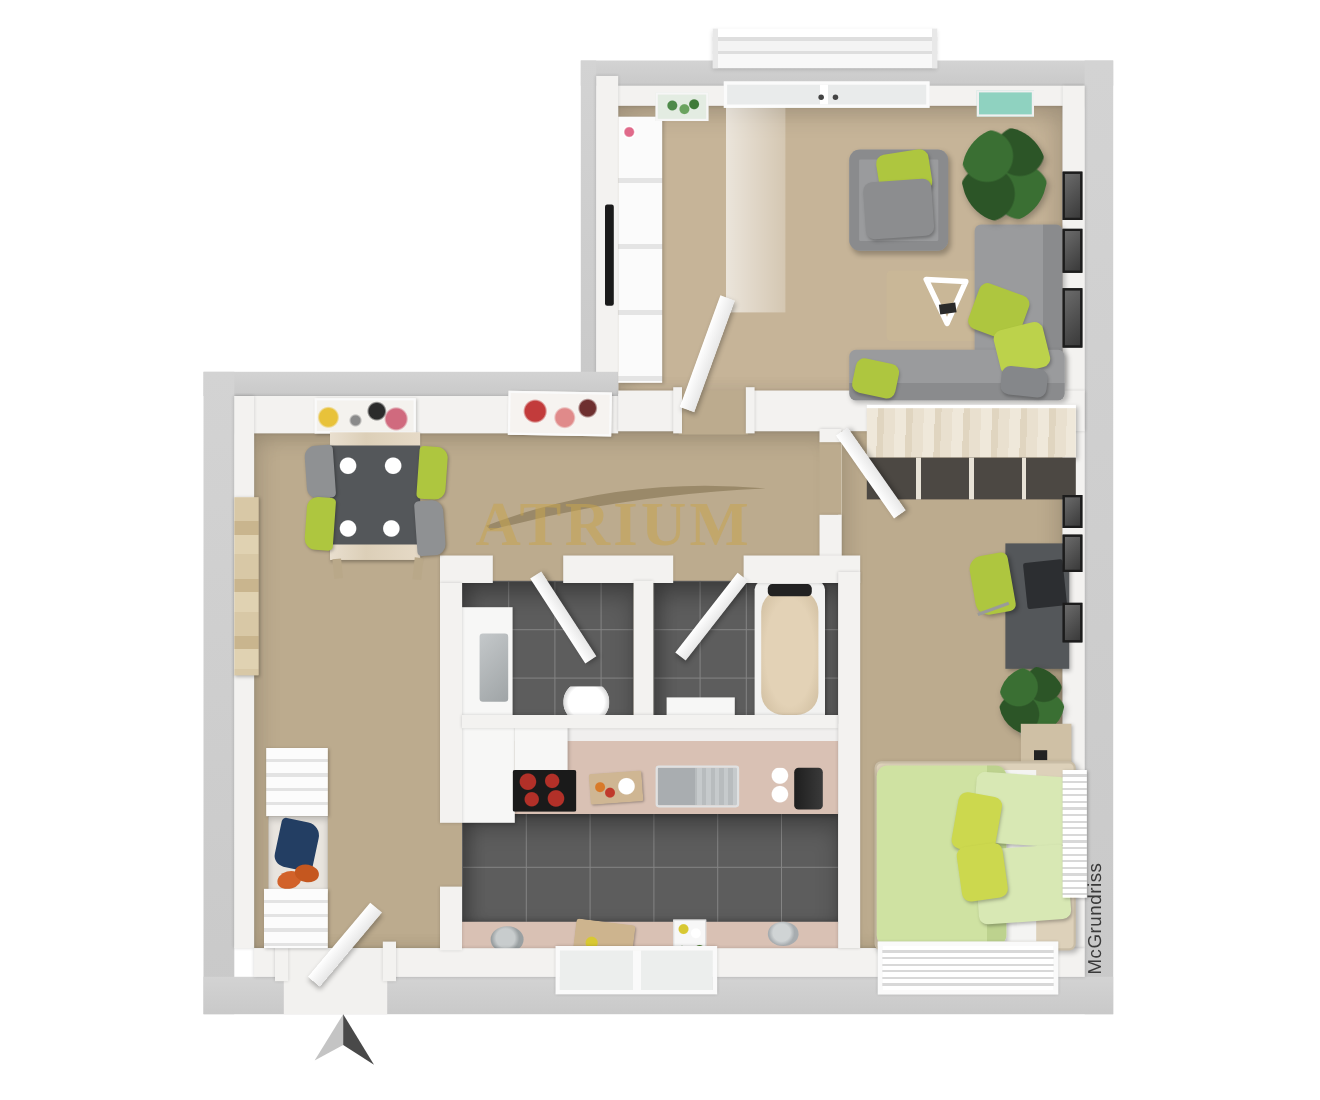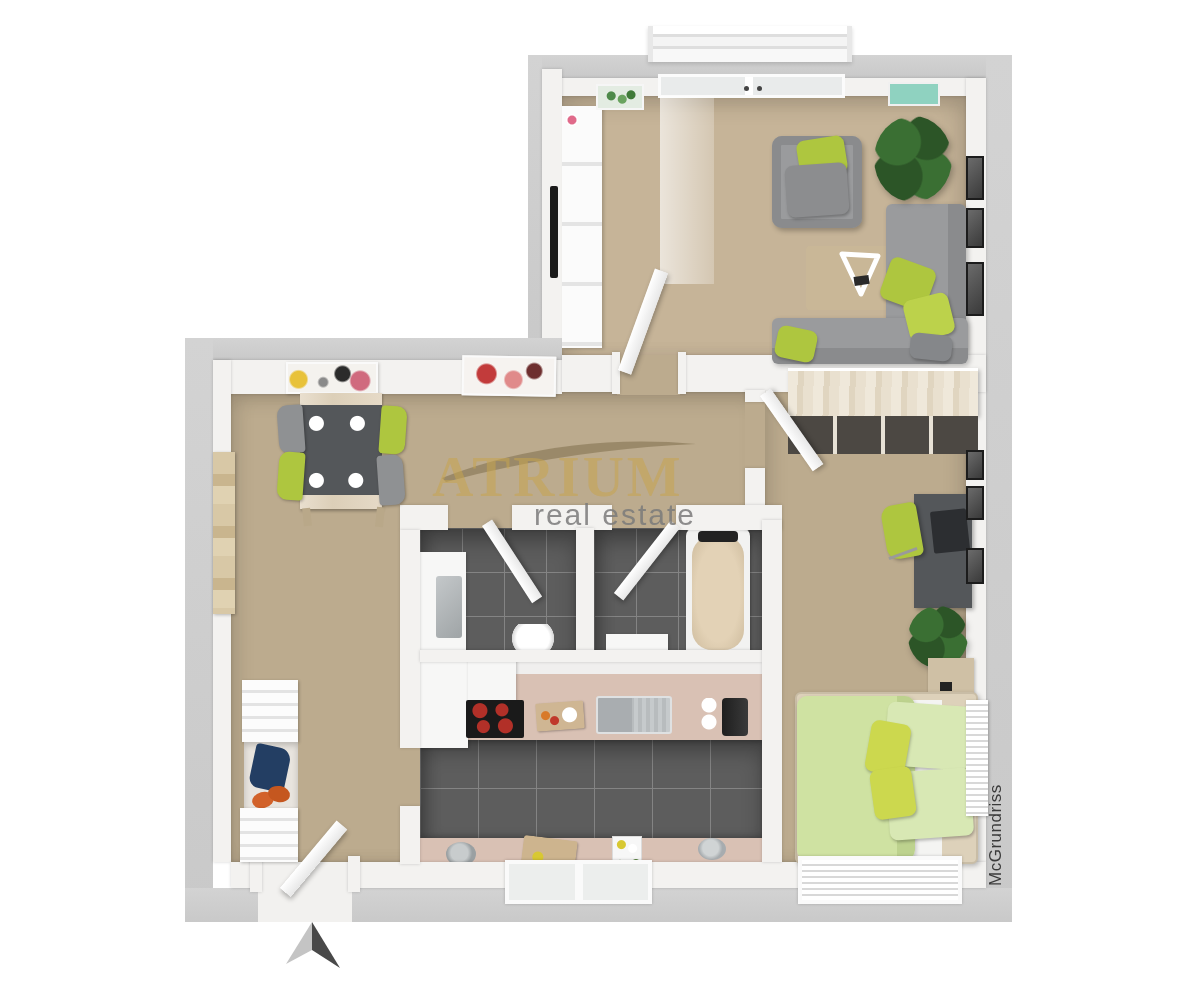--- a/index.html
+++ b/index.html
@@ -236,21 +236,20 @@
   <div class="abs door" style="left:618px;top:262px;width:14px;height:108px;transform:rotate(20deg);transform-origin:bottom left;"></div>
   <div class="abs door" style="left:760px;top:396px;width:13px;height:92px;transform:rotate(-35deg);transform-origin:top left;"></div>
   <div class="abs door" style="left:482px;top:526px;width:12px;height:92px;transform:rotate(-33deg);transform-origin:top left;"></div>
   <div class="abs door" style="left:668px;top:528px;width:12px;height:92px;transform:rotate(38deg);transform-origin:top right;"></div>
   <div class="abs door" style="left:280px;top:800px;width:14px;height:88px;transform:rotate(40deg);transform-origin:bottom left;"></div>
 
   <svg class="abs" style="left:432px;top:428px;z-index:8;" width="276" height="56" viewBox="0 0 276 56">
     <path d="M 10 50 Q 130 4 264 16 Q 132 22 14 54 Z" fill="rgba(125,110,75,0.55)"></path>
   </svg>
   <div id="wm-brand" class="abs" style="left:428px;top:444px;width:260px;z-index:8;">ATRIUM</div>
-  <div id="wm-tag" class="abs" style="left:440px;top:498px;width:256px;z-index:8;">real estate</div>
 
   <div id="mcg" class="abs" style="left:986px;top:760px;width:26px;height:126px;z-index:9;">McGrundriss</div>
   <svg class="abs" style="left:278px;top:916px;z-index:9;" width="70" height="56" viewBox="0 0 70 56">
     <polygon points="34,6 8,48 34,34" style="fill:var(--arrow_light)"></polygon>
     <polygon points="34,6 62,52 34,34" style="fill:var(--arrow_dark)"></polygon>
   </svg>
 
 </div>
 
 </body></html>

